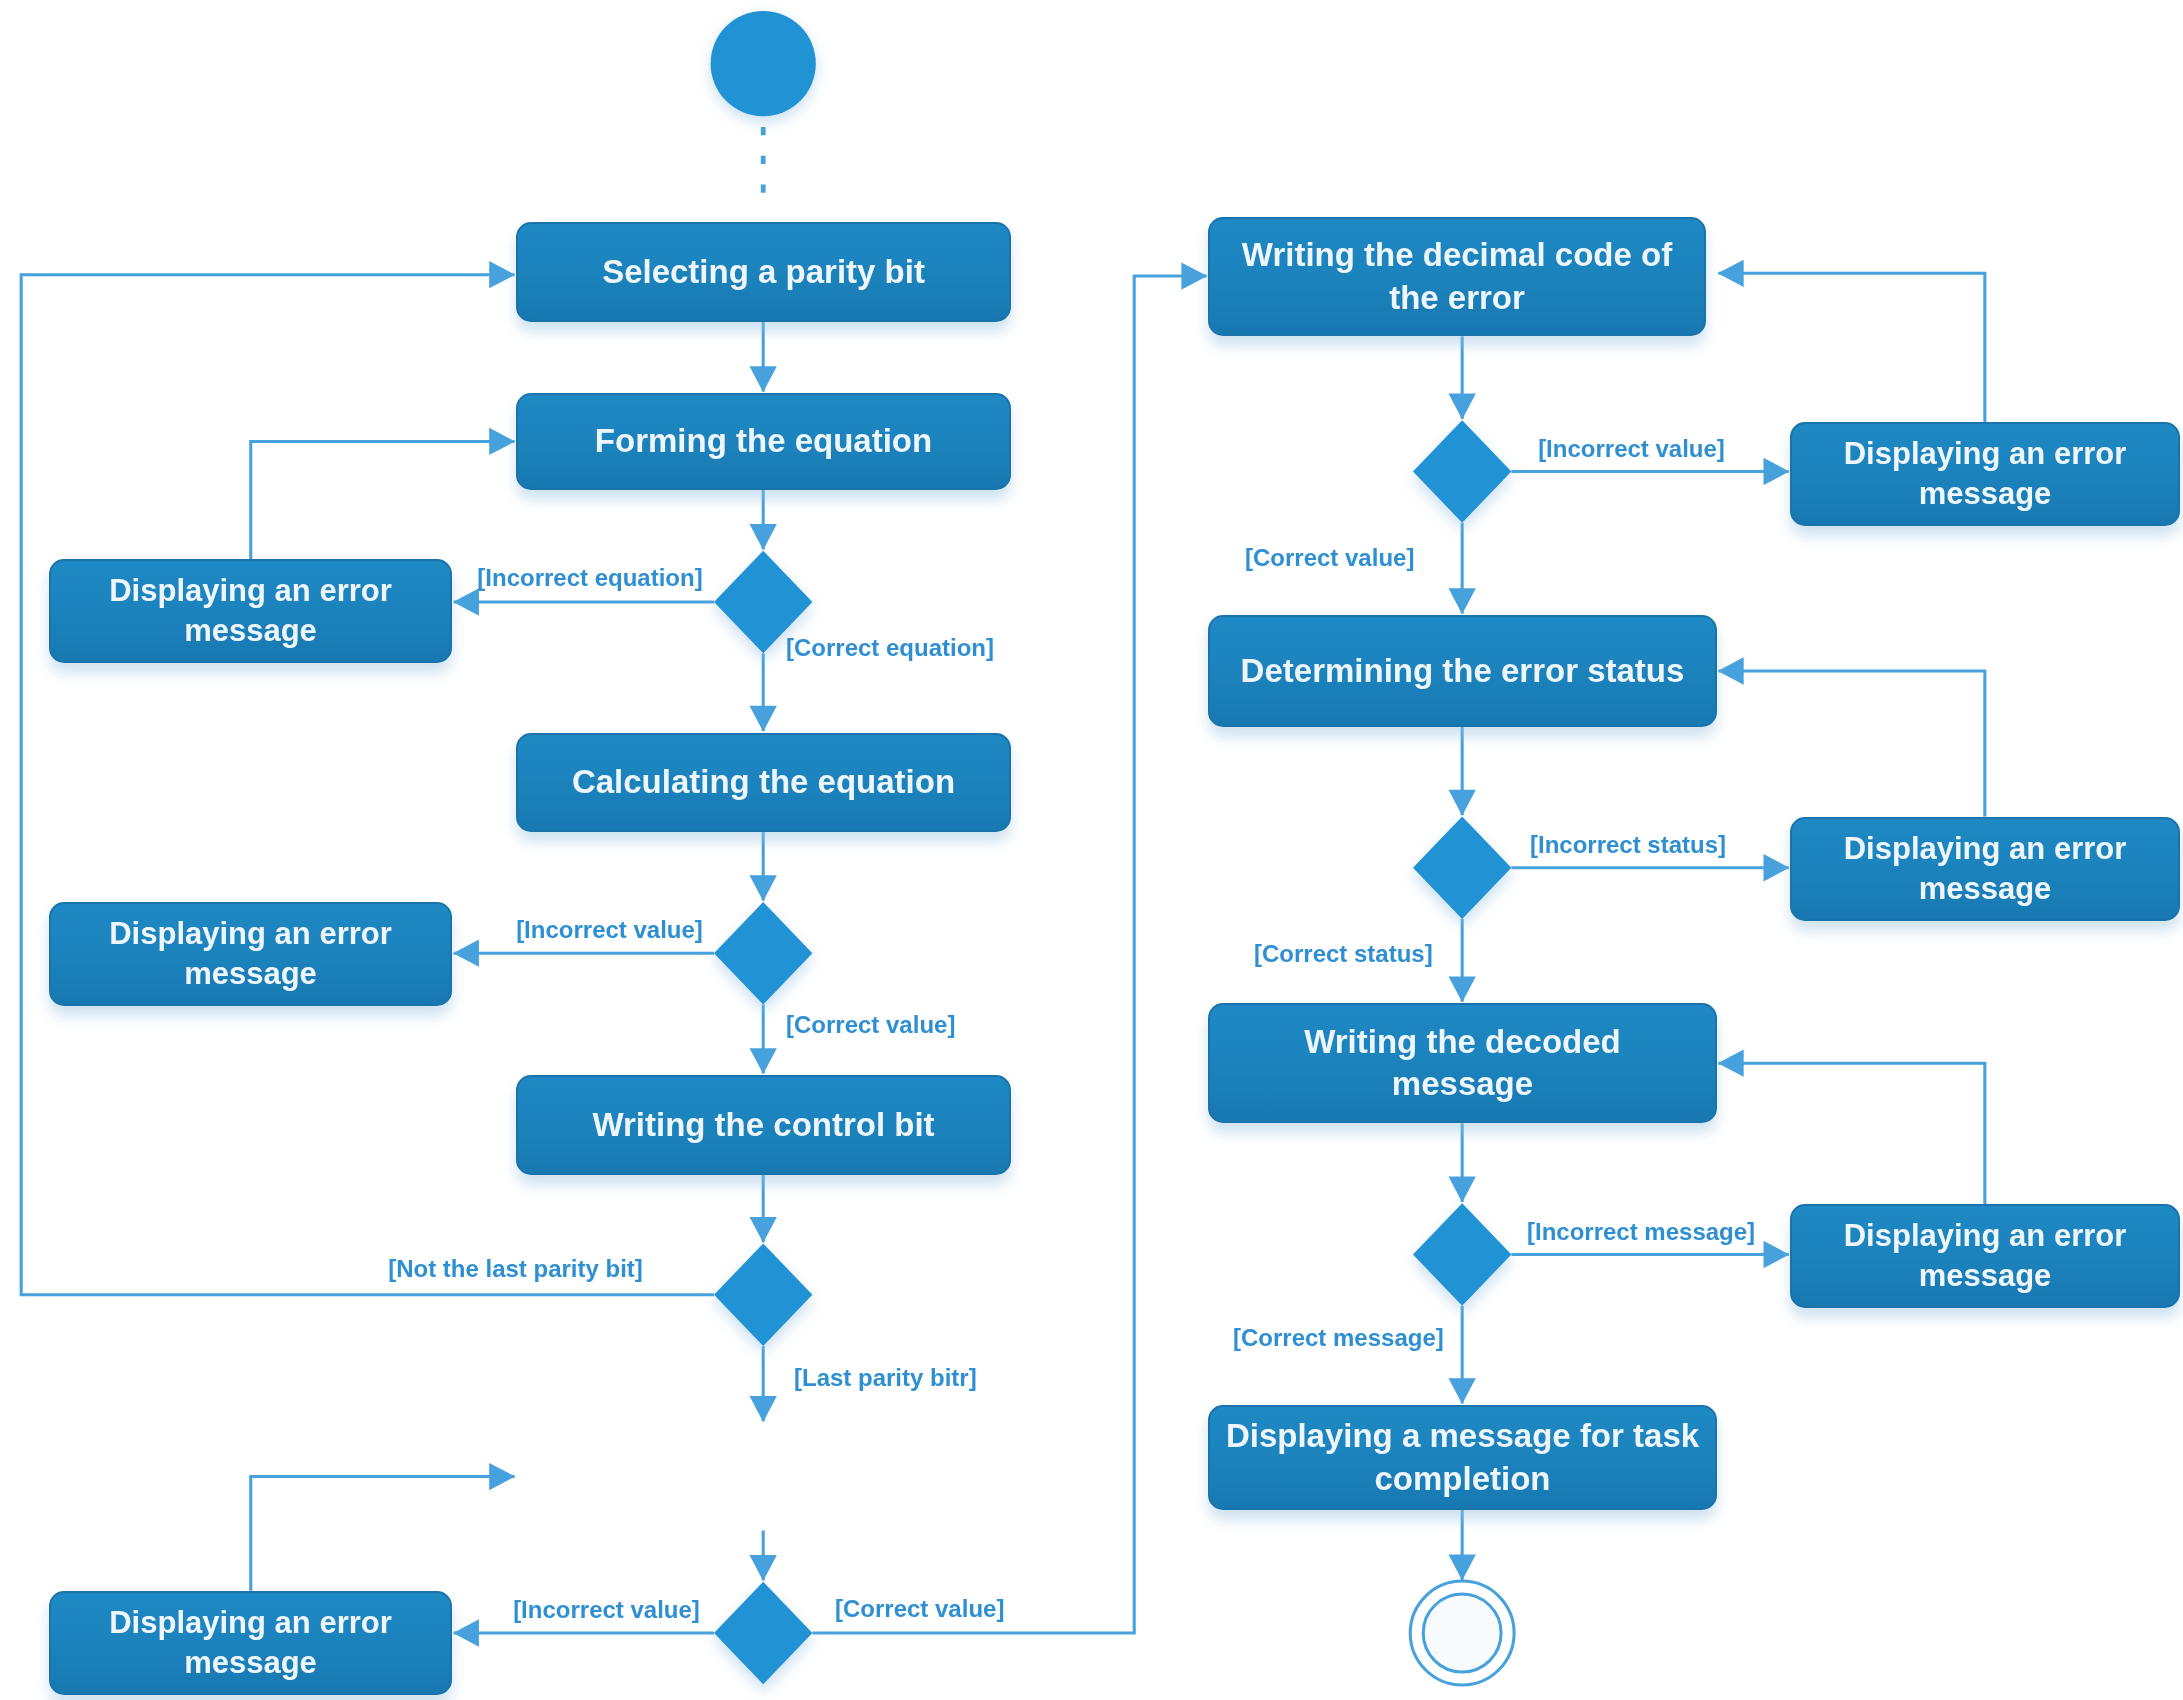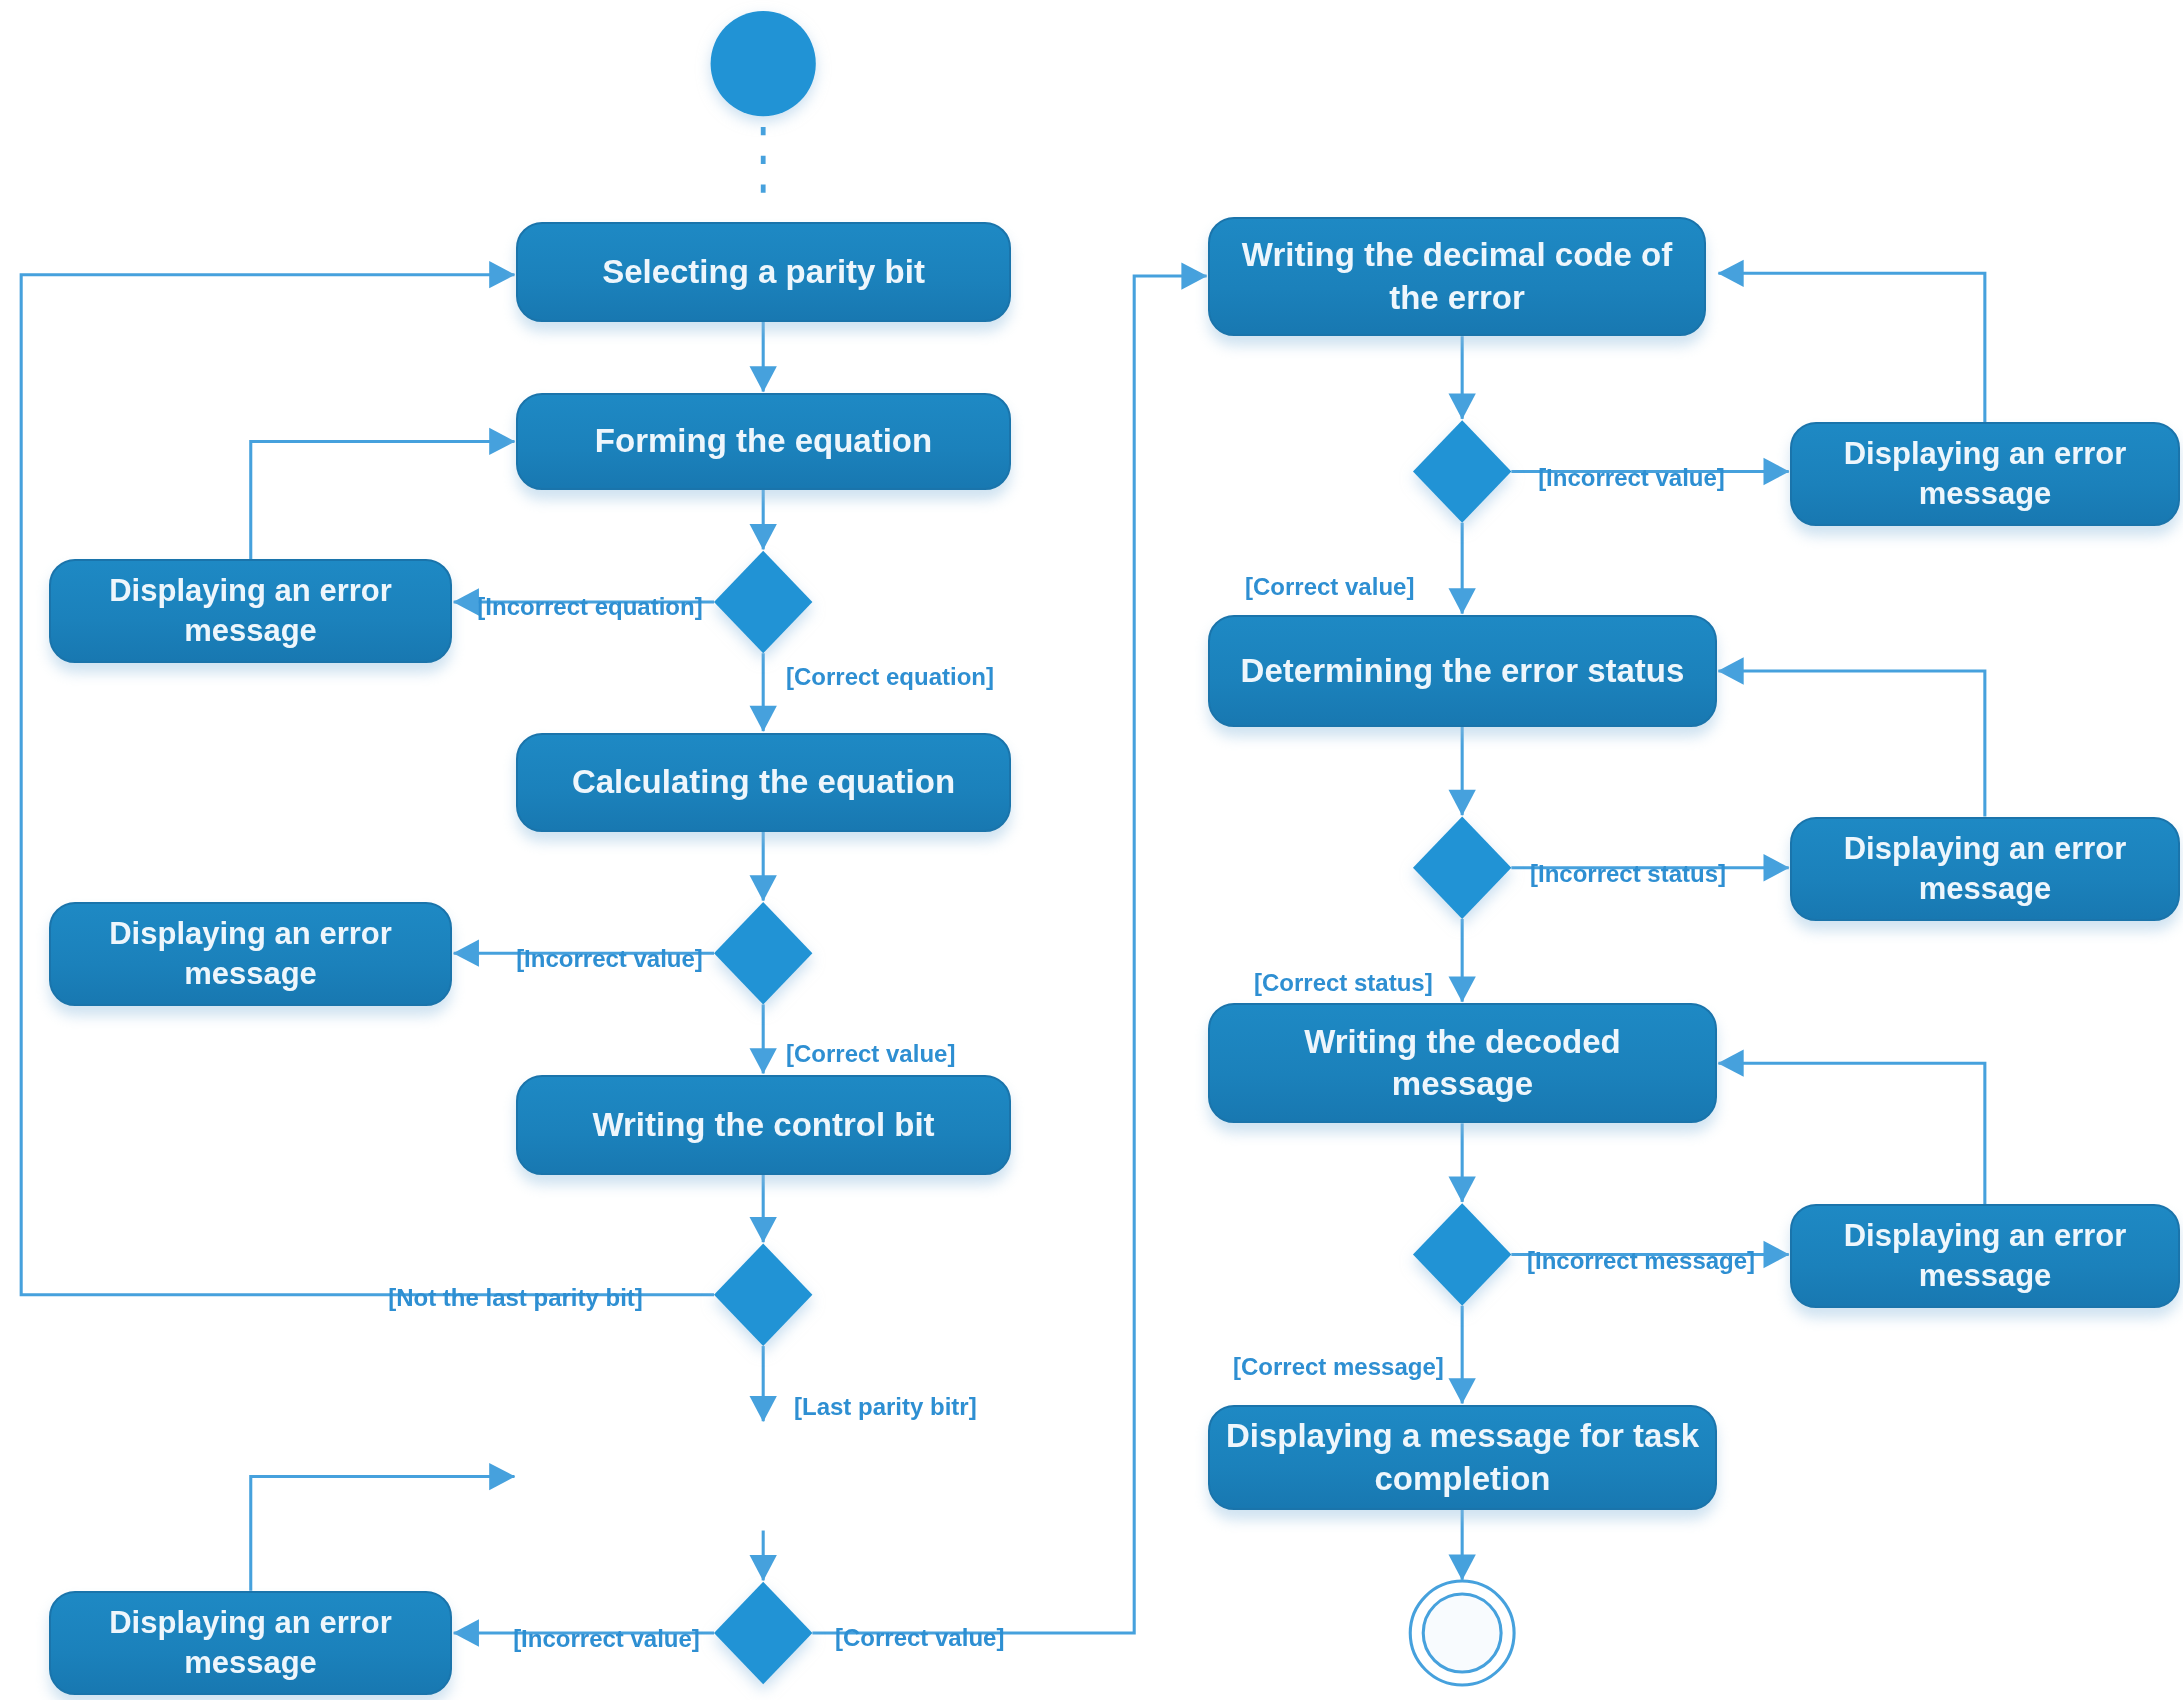--- a/index.html
+++ b/index.html
@@ -24,30 +24,30 @@
   path.edge.dotted{stroke-dasharray:12 30;stroke-width:7;}
   polygon.decision{fill:var(--decision-fill);filter:drop-shadow(0 10px 10px rgba(150,192,225,.5));}
   circle.start{fill:var(--start-fill);filter:drop-shadow(0 8px 10px rgba(150,192,225,.5));}
   circle.final-outer{fill:none;stroke:var(--edge);stroke-width:4.5;}
   circle.final-inner{fill:#f8fbfe;stroke:var(--edge);stroke-width:4.5;}
   .act{
     position:absolute;display:flex;align-items:center;justify-content:center;
     text-align:center;white-space:pre-line;
     background:linear-gradient(180deg,var(--activity-fill-top) 0%,var(--activity-fill) 60%,#1878b1 100%);
     border:2.1px solid var(--activity-border);
-    border-radius:26px;
+    border-radius:15px;
     color:var(--activity-text);
     font-size:33px;font-weight:bold;line-height:1.28;
     box-shadow:0 9.6px 12.3px rgba(150,192,225,.45);
     box-sizing:border-box;
   }
   .act.err{font-size:31px;}
   .guard{
     position:absolute;color:var(--guard-text);
-    font-size:24px;font-weight:bold;white-space:nowrap;margin-top:29px;
+    font-size:24px;font-weight:bold;white-space:nowrap;
   }
   .guard.center{text-align:center;}
 </style>
 </head>
 <body>
 
 <div class="canvas">
 
   <svg class="wires" width="2183" height="1700" viewBox="0 0 3195 2488">
     <defs>

